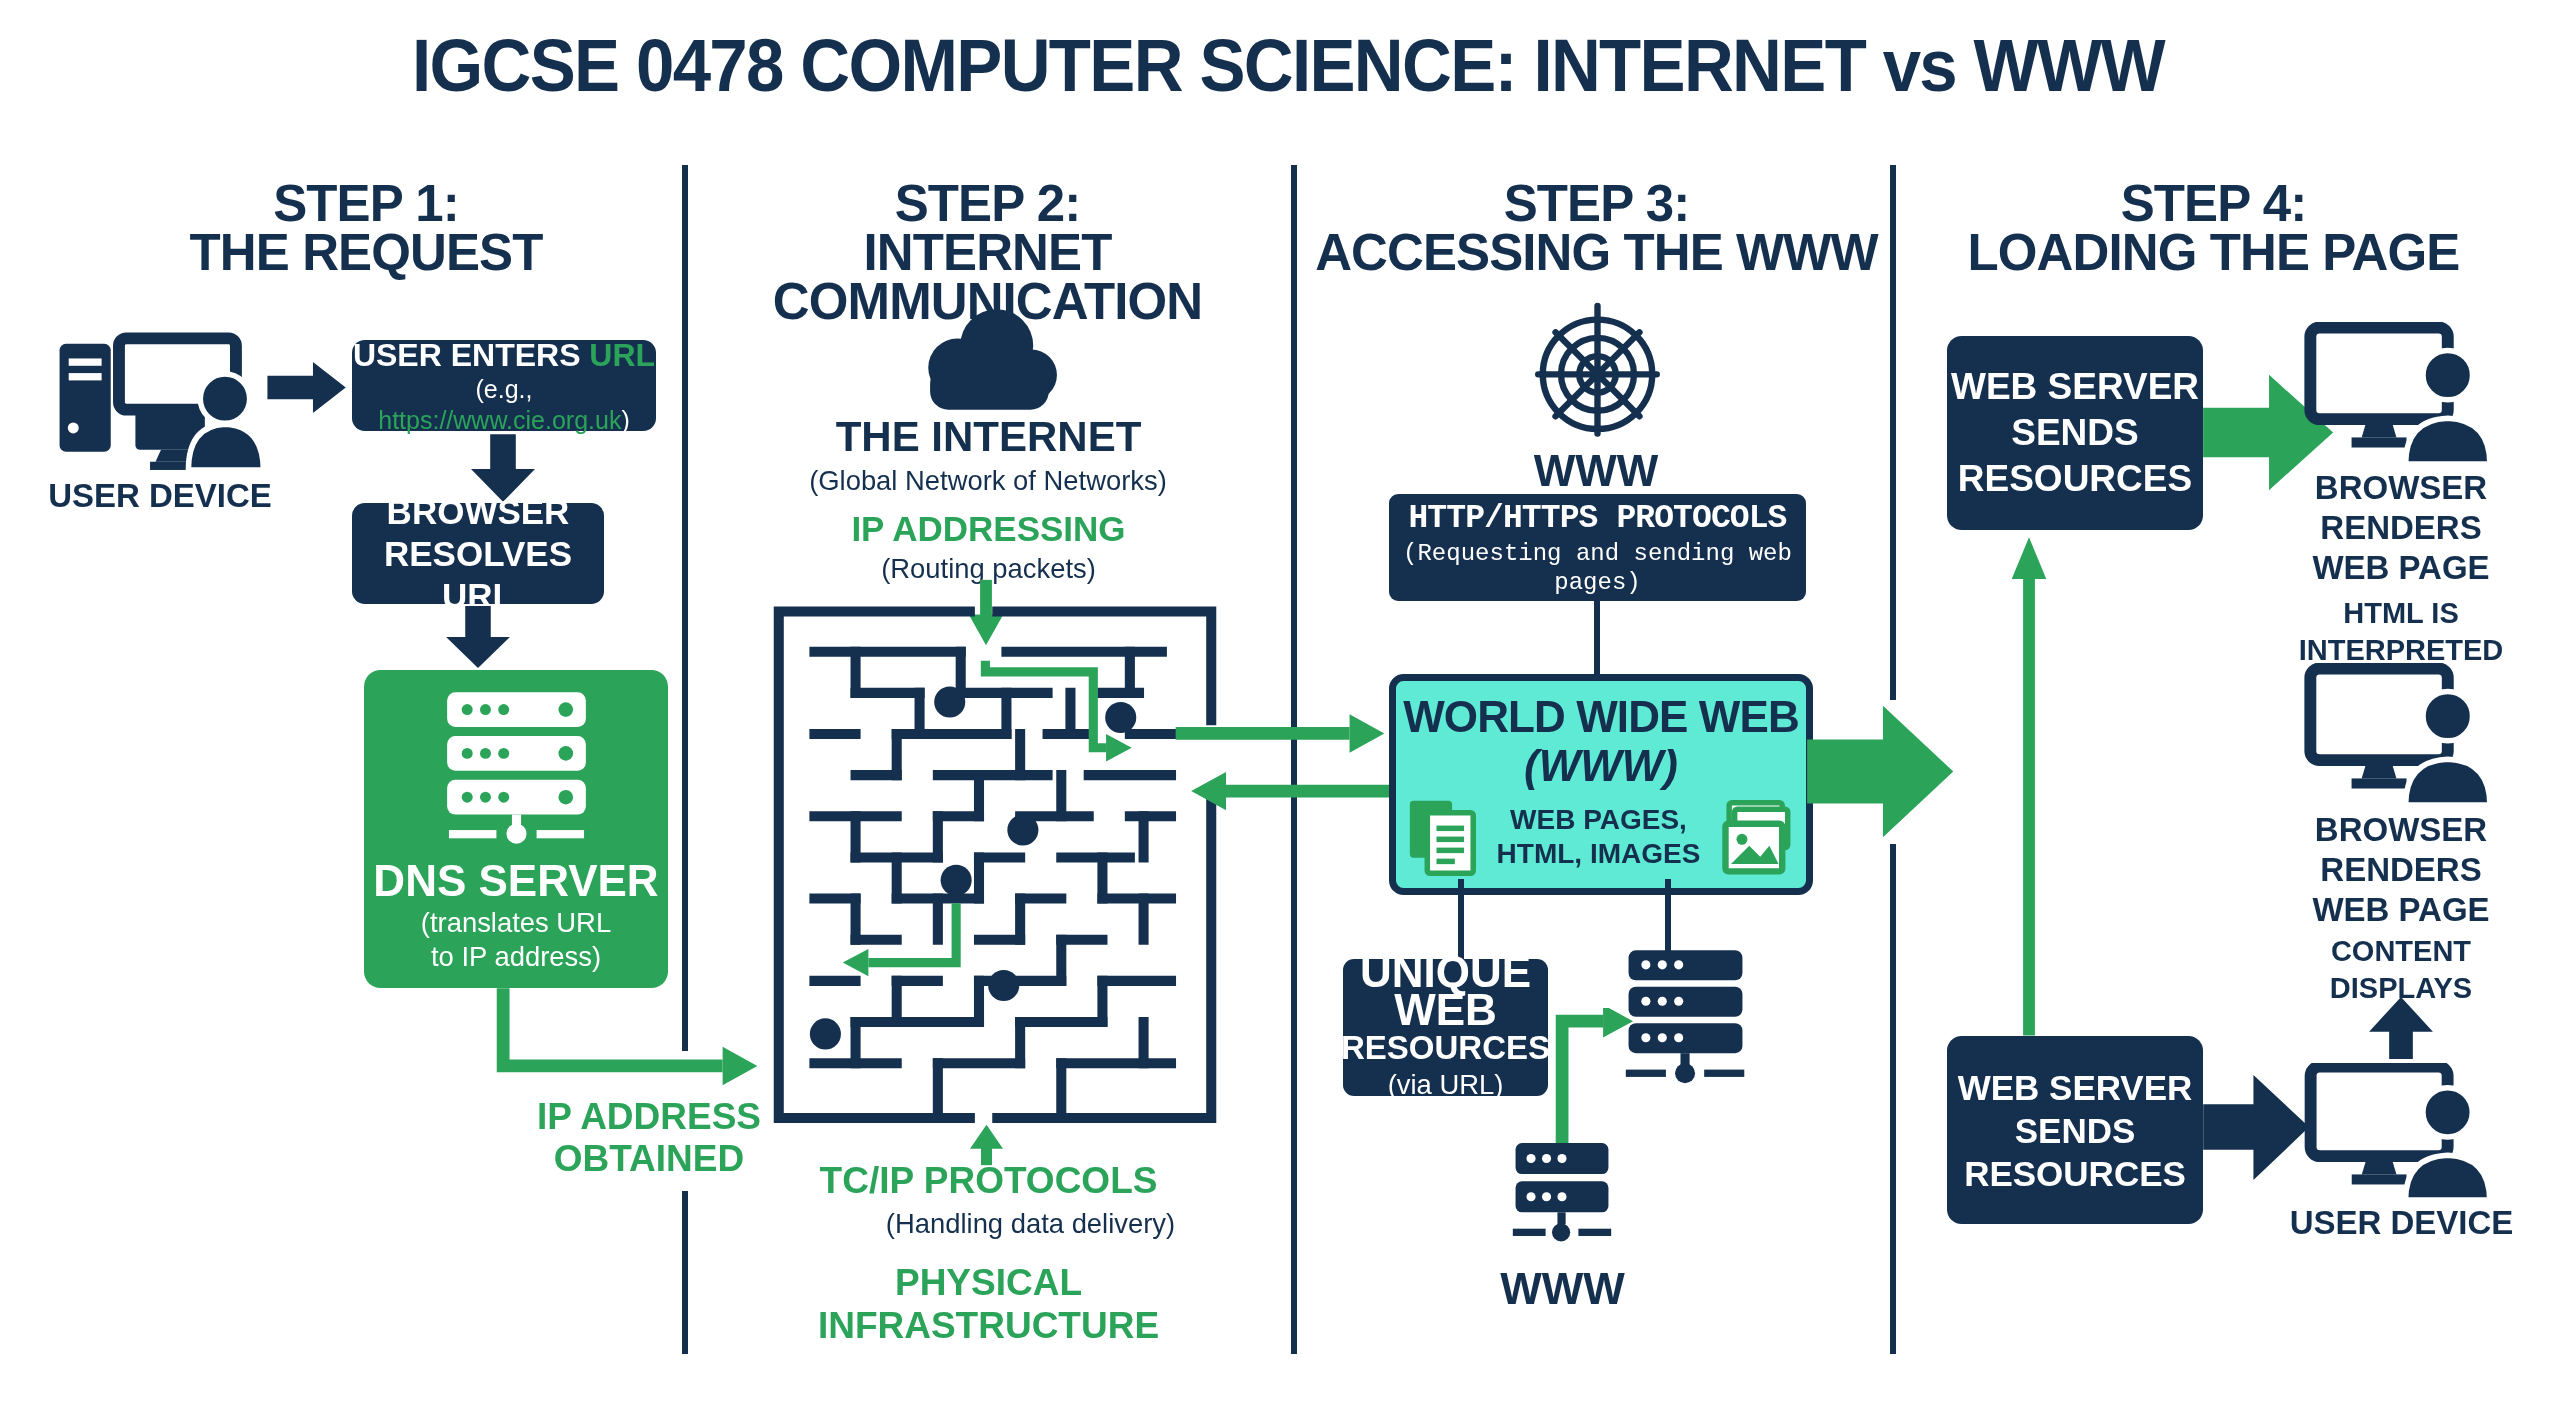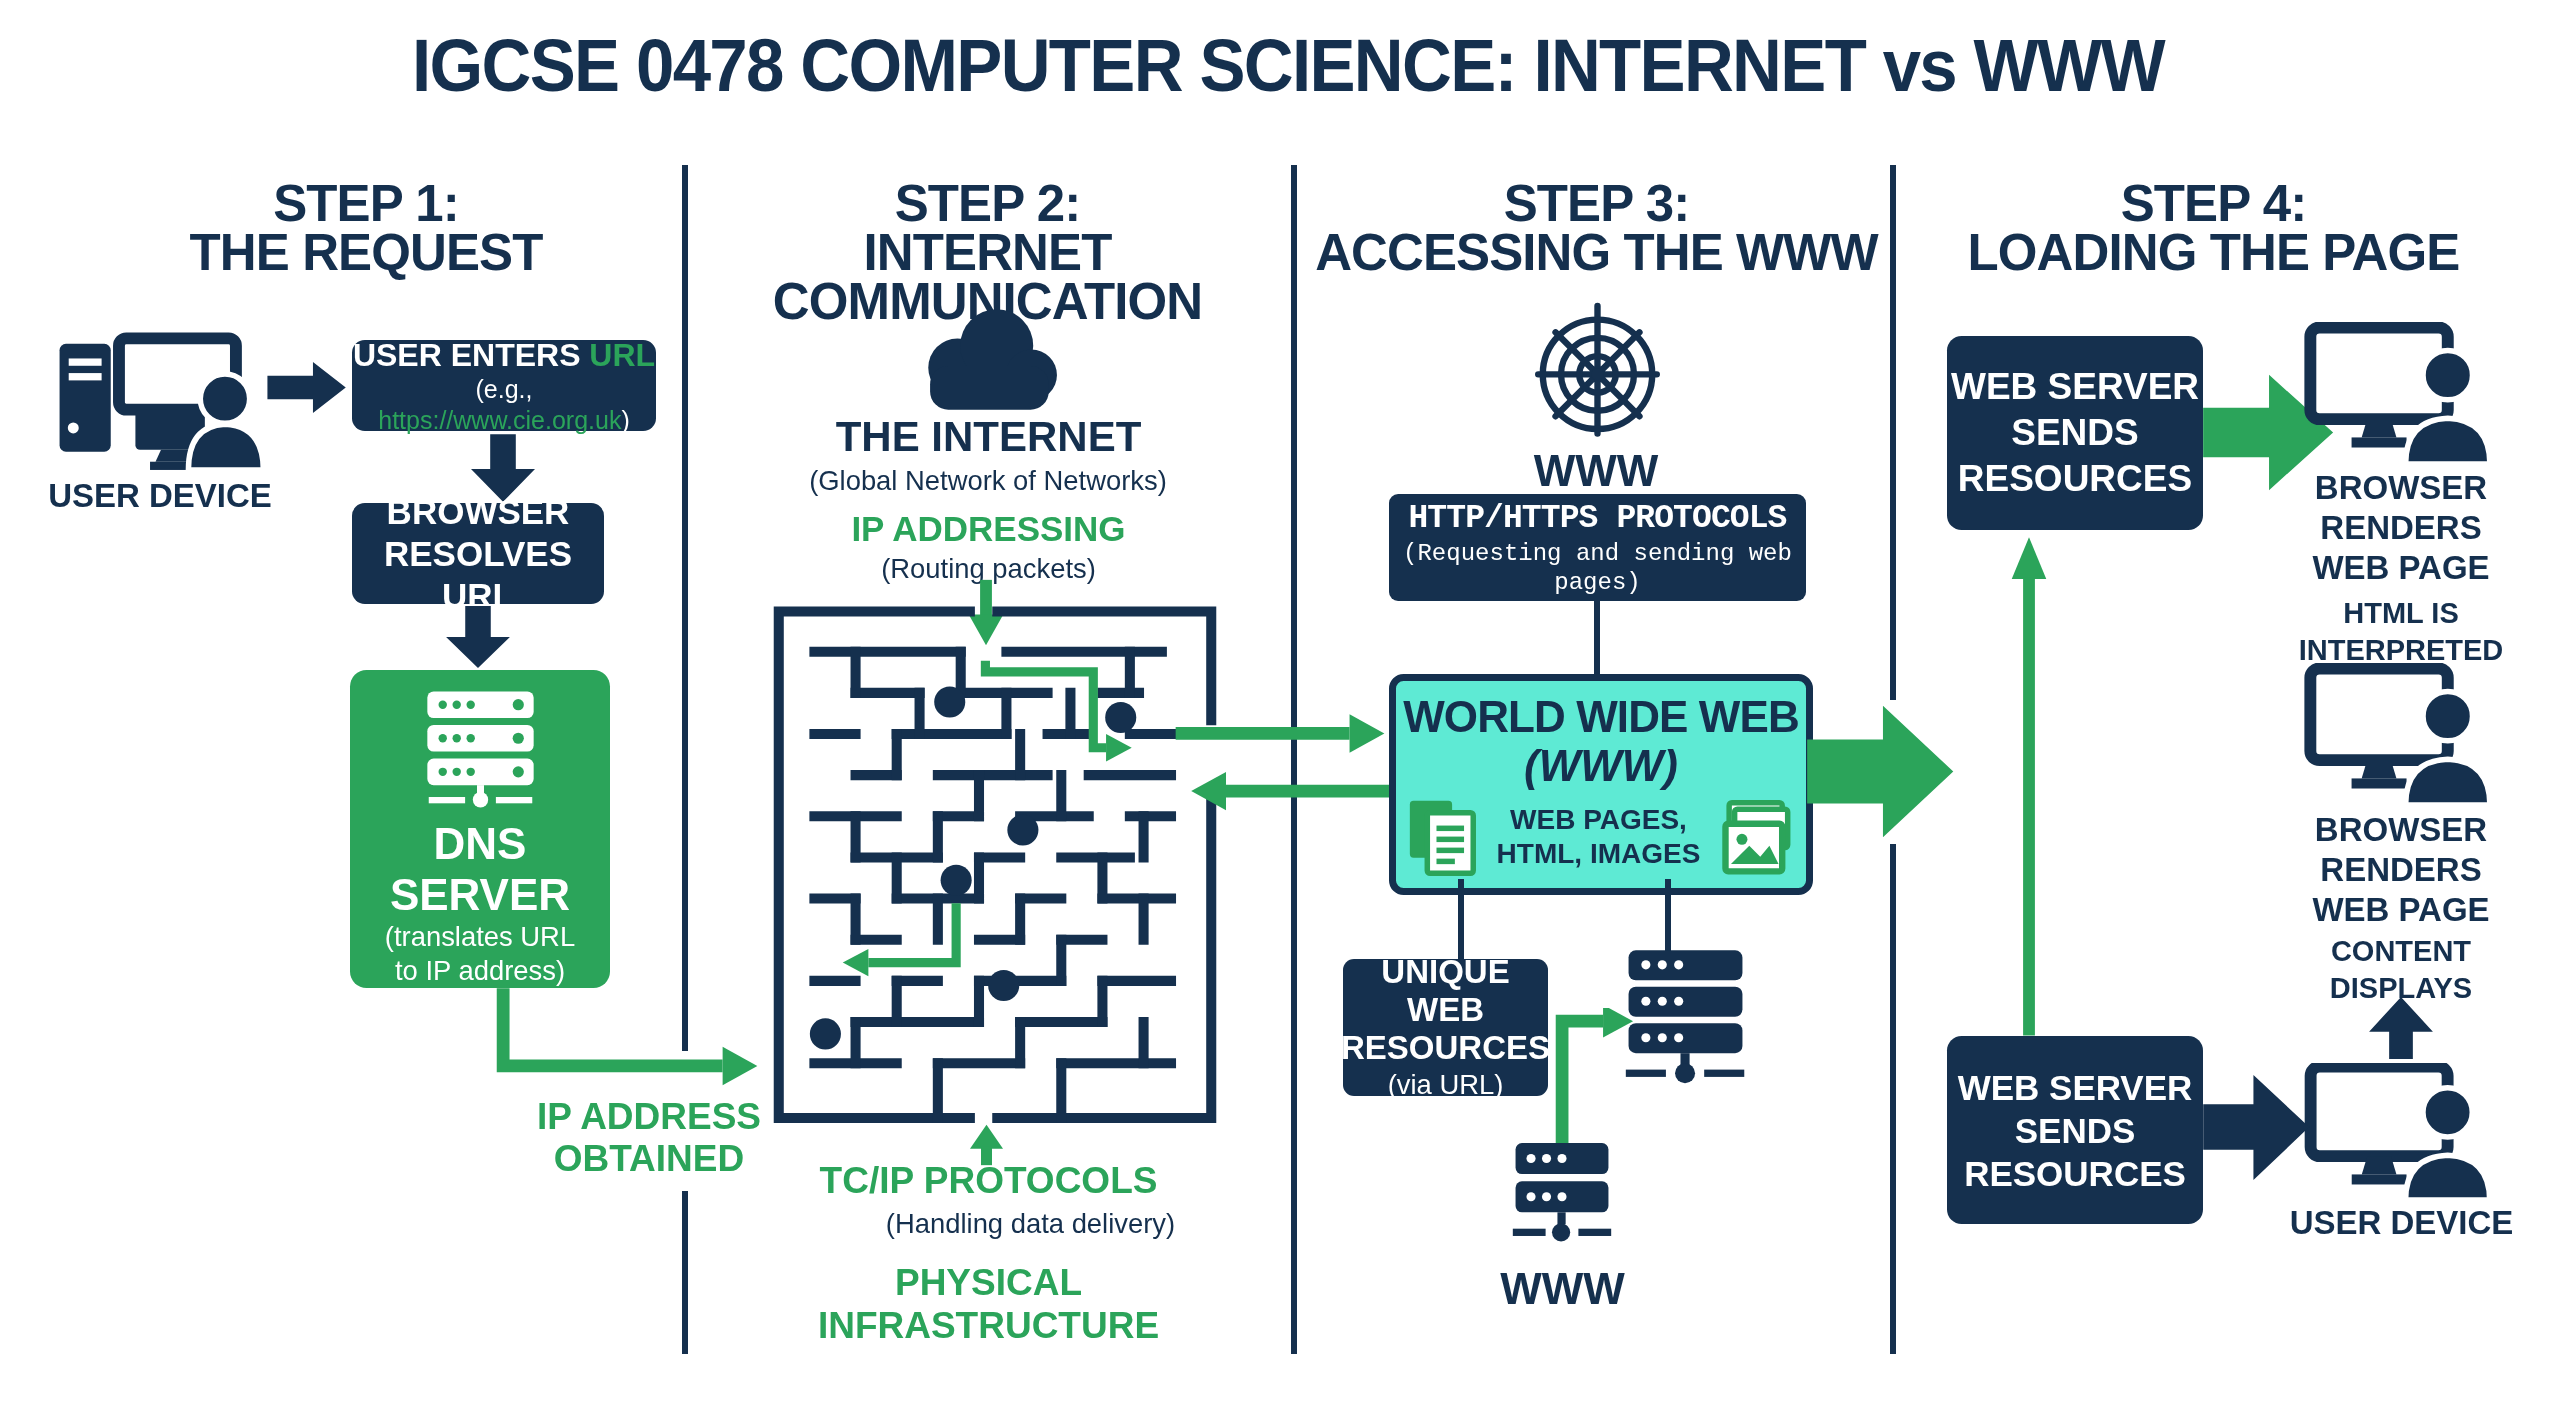--- a/index.html
+++ b/index.html
@@ -86,21 +86,21 @@
 
   <div class="abs navybox" style="left:352px;top:503px;width:252px;height:101px;">
     <div style="font-size:35px;font-weight:800;line-height:42px;">BROWSER</div>
     <div style="font-size:35px;font-weight:800;line-height:42px;">RESOLVES URL</div>
   </div>
 
   <svg class="abs" style="left:446px;top:606px;" width="64" height="62" viewBox="0 0 70 68">
     <polygon points="21,0 49,0 49,34 70,34 35,68 0,34 21,34" fill="#15304E"></polygon>
   </svg>
 
-  <div class="abs greenbox" style="left:350px;top:670px;width:260px;height:318px;">
+  <div class="abs greenbox" style="left:364px;top:670px;width:304px;height:318px;">
     <svg style="margin-top:20px;" width="157" height="156" viewBox="0 0 172 170">
       <rect x="10" y="2" width="152" height="38" rx="9" fill="#fff"></rect>
       <rect x="10" y="50" width="152" height="38" rx="9" fill="#fff"></rect>
       <rect x="10" y="98" width="152" height="38" rx="9" fill="#fff"></rect>
       <g fill="#2BA45A">
         <circle cx="32" cy="21" r="6"></circle>
           <circle cx="52" cy="21" r="6"></circle>
           <circle cx="72" cy="21" r="6"></circle>
           <circle cx="140" cy="21" r="8"></circle>
         <circle cx="32" cy="69" r="6"></circle>
@@ -258,21 +258,21 @@
   </div>
 
   <svg class="abs" style="left:1807px;top:703px;" width="151" height="137" viewBox="0 0 165 150">
     <polygon points="0,40 83,40 83,3 160,75 83,147 83,110 0,110" fill="#2BA45A"></polygon>
   </svg>
 
   <div class="abs" style="left:1458px;top:879px;width:5.5px;height:81px;background:var(--navy);"></div>
   <div class="abs" style="left:1665px;top:879px;width:5.5px;height:73px;background:var(--navy);"></div>
 
   <div class="abs navybox" style="left:1343px;top:959px;width:205px;height:137px;border-radius:11px;">
-    <div style="font-size:33px;font-weight:800;line-height:38px;">UNIQUE WEB</div>
+    <div style="font-size:44px;font-weight:800;line-height:38px;">UNIQUE WEB</div>
     <div style="font-size:33px;font-weight:800;line-height:38px;">RESOURCES</div>
     <div style="font-size:27.4px;line-height:35px;">(via URL)</div>
   </div>
 
   <svg class="abs" style="left:1624px;top:950px;" width="123" height="139" viewBox="0 0 135 152">
     <g fill="#15304E">
       <rect x="5" y="0" width="125" height="33" rx="8"></rect>
       <rect x="5" y="40" width="125" height="33" rx="8"></rect>
       <rect x="5" y="80" width="125" height="33" rx="8"></rect>
       <rect x="62" y="113" width="10" height="14"></rect>

